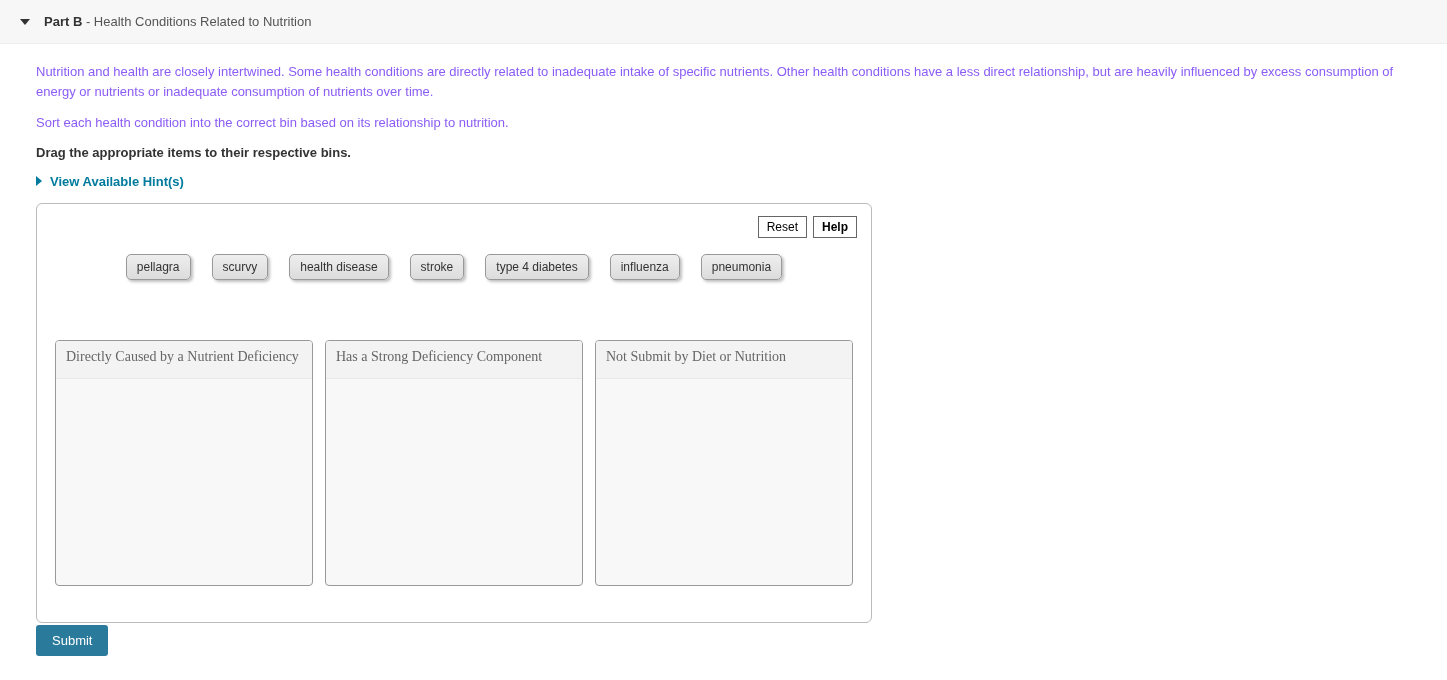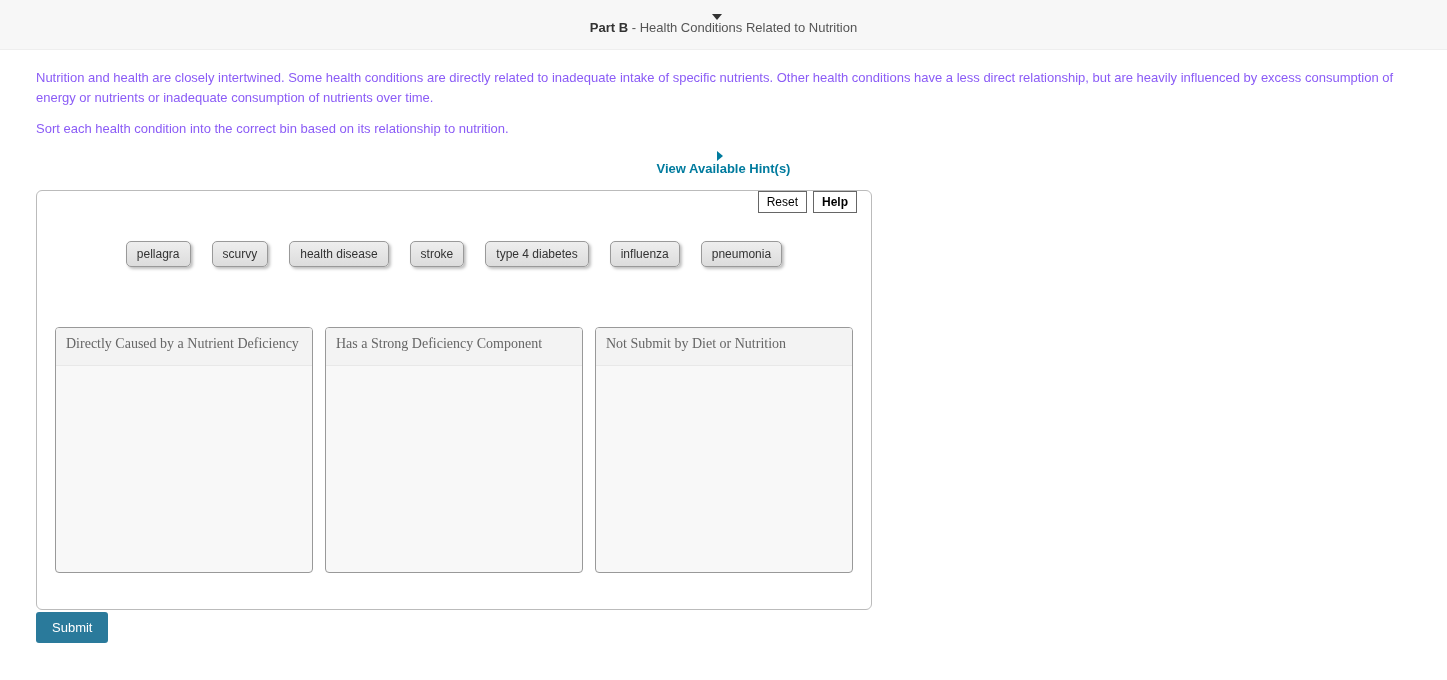--- a/index.html
+++ b/index.html
@@ -12,21 +12,20 @@
       font-size: 13px;
       color: #333;
       background: #fff;
     }
     .header-bar {
       background: #f7f7f7;
       padding: 14px 20px 14px 20px;
       border-bottom: 1px solid #eee;
       display: flex;
       align-items: center;
-      flex-direction: column;
     }
     .collapse-icon {
       width: 0;
       height: 0;
       border-left: 5px solid transparent;
       border-right: 5px solid transparent;
       border-top: 6px solid #333;
       margin-right: 14px;
       cursor: pointer;
     }
@@ -49,21 +48,20 @@
     .instruction-bold {
       font-weight: bold;
       color: #333;
       margin-bottom: 14px;
     }
     .hints-row {
       display: flex;
       align-items: center;
       margin-bottom: 14px;
       cursor: pointer;
-      flex-direction: column;
     }
     .hints-arrow {
       width: 0;
       height: 0;
       border-top: 5px solid transparent;
       border-bottom: 5px solid transparent;
       border-left: 6px solid #007b9e;
       margin-right: 8px;
     }
     .hints-link {
@@ -74,21 +72,21 @@
     .activity-box {
       border: 1px solid #bbb;
       border-radius: 6px;
       width: 836px;
       padding: 14px;
       position: relative;
       min-height: 420px;
     }
     .activity-controls {
       position: absolute;
-      top: 0;
+      top: 12px;
       right: 14px;
       display: flex;
       gap: 6px;
     }
     .ctrl-btn {
       border: 1px solid #666;
       background: #fff;
       padding: 3px 8px;
       font-size: 12px;
       cursor: pointer;
@@ -156,20 +154,21 @@
 <div class="header-bar">
   <div class="collapse-icon"></div>
   <div>
     <span class="part-label">Part B</span><span class="part-title"> - </span><span class="part-title">Health Conditions Related to Nutrition</span>
   </div>
 </div>
 
 <div class="content">
   <p class="intro-p">Nutrition and health are closely intertwined. Some health conditions are directly related to inadequate intake of specific nutrients. Other health conditions have a less direct relationship, but are heavily influenced by excess consumption of energy or nutrients or inadequate consumption of nutrients over time.</p>
   <p class="intro-p">Sort each health condition into the correct bin based on its relationship to nutrition.</p>
+  <p class="instruction-bold">Drag the appropriate items to their respective bins.</p>
 
   <div class="hints-row">
     <div class="hints-arrow"></div>
     <span class="hints-link">View Available Hint(s)</span>
   </div>
 
   <div class="activity-box">
     <div class="activity-controls">
       <button class="ctrl-btn">Reset</button>
       <button class="ctrl-btn help">Help</button>

